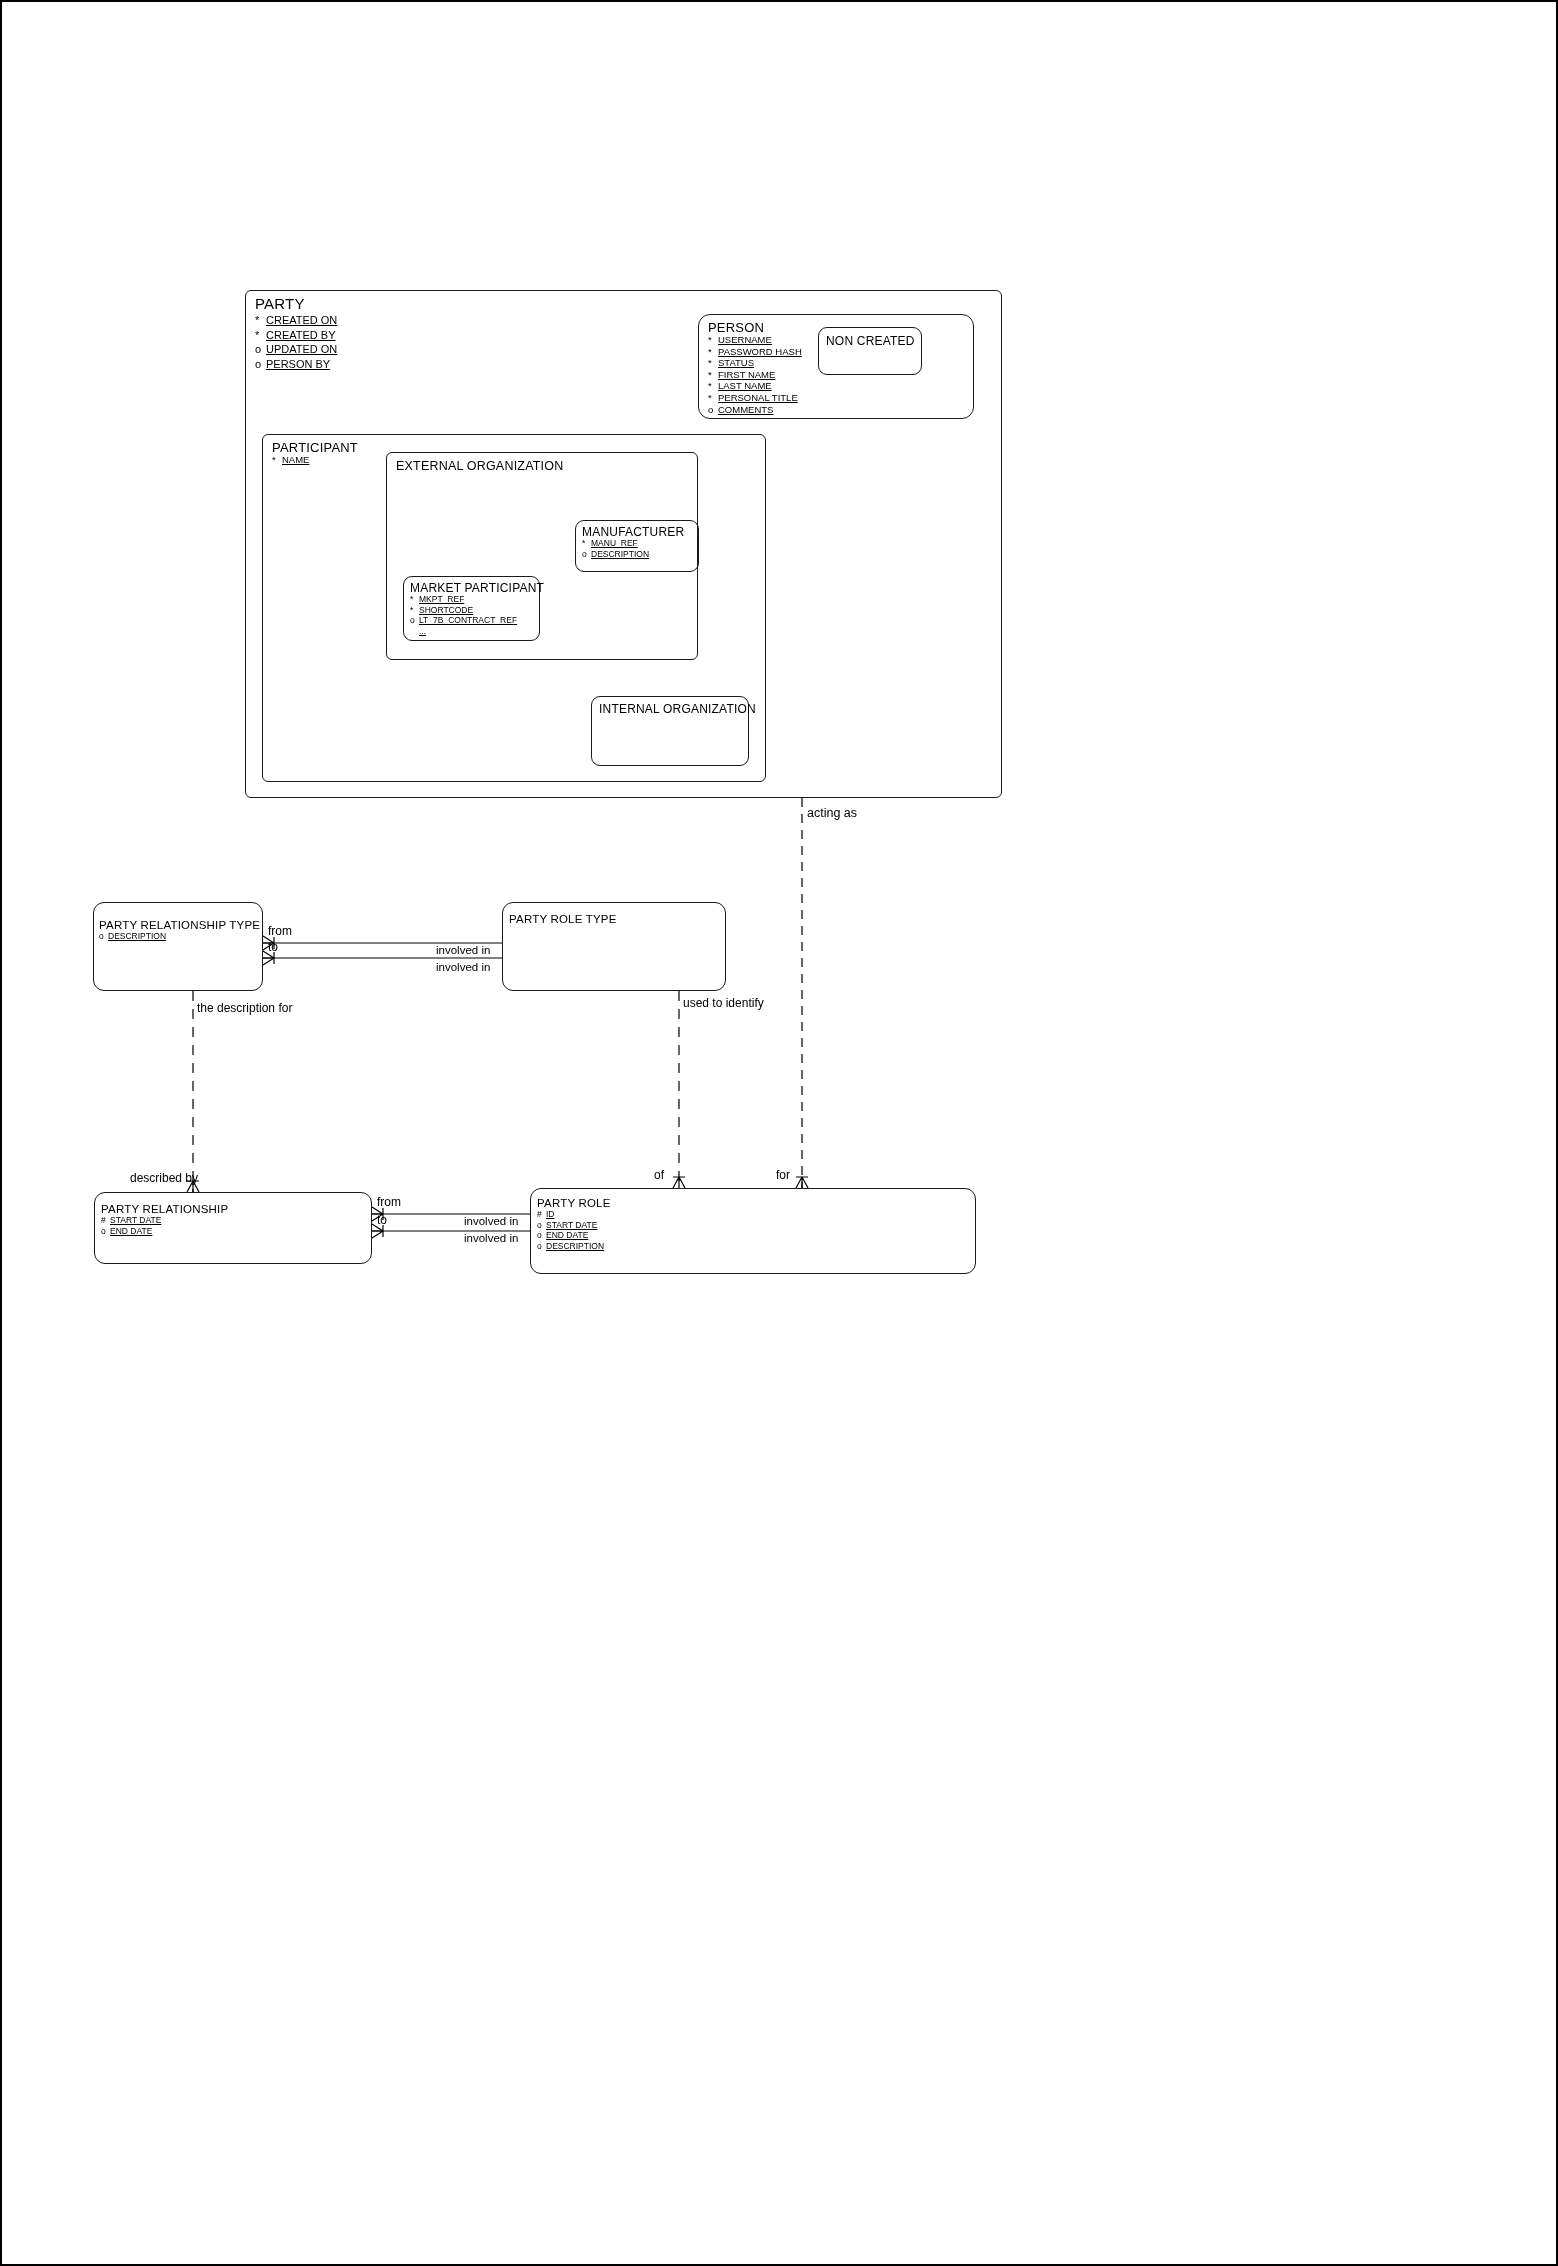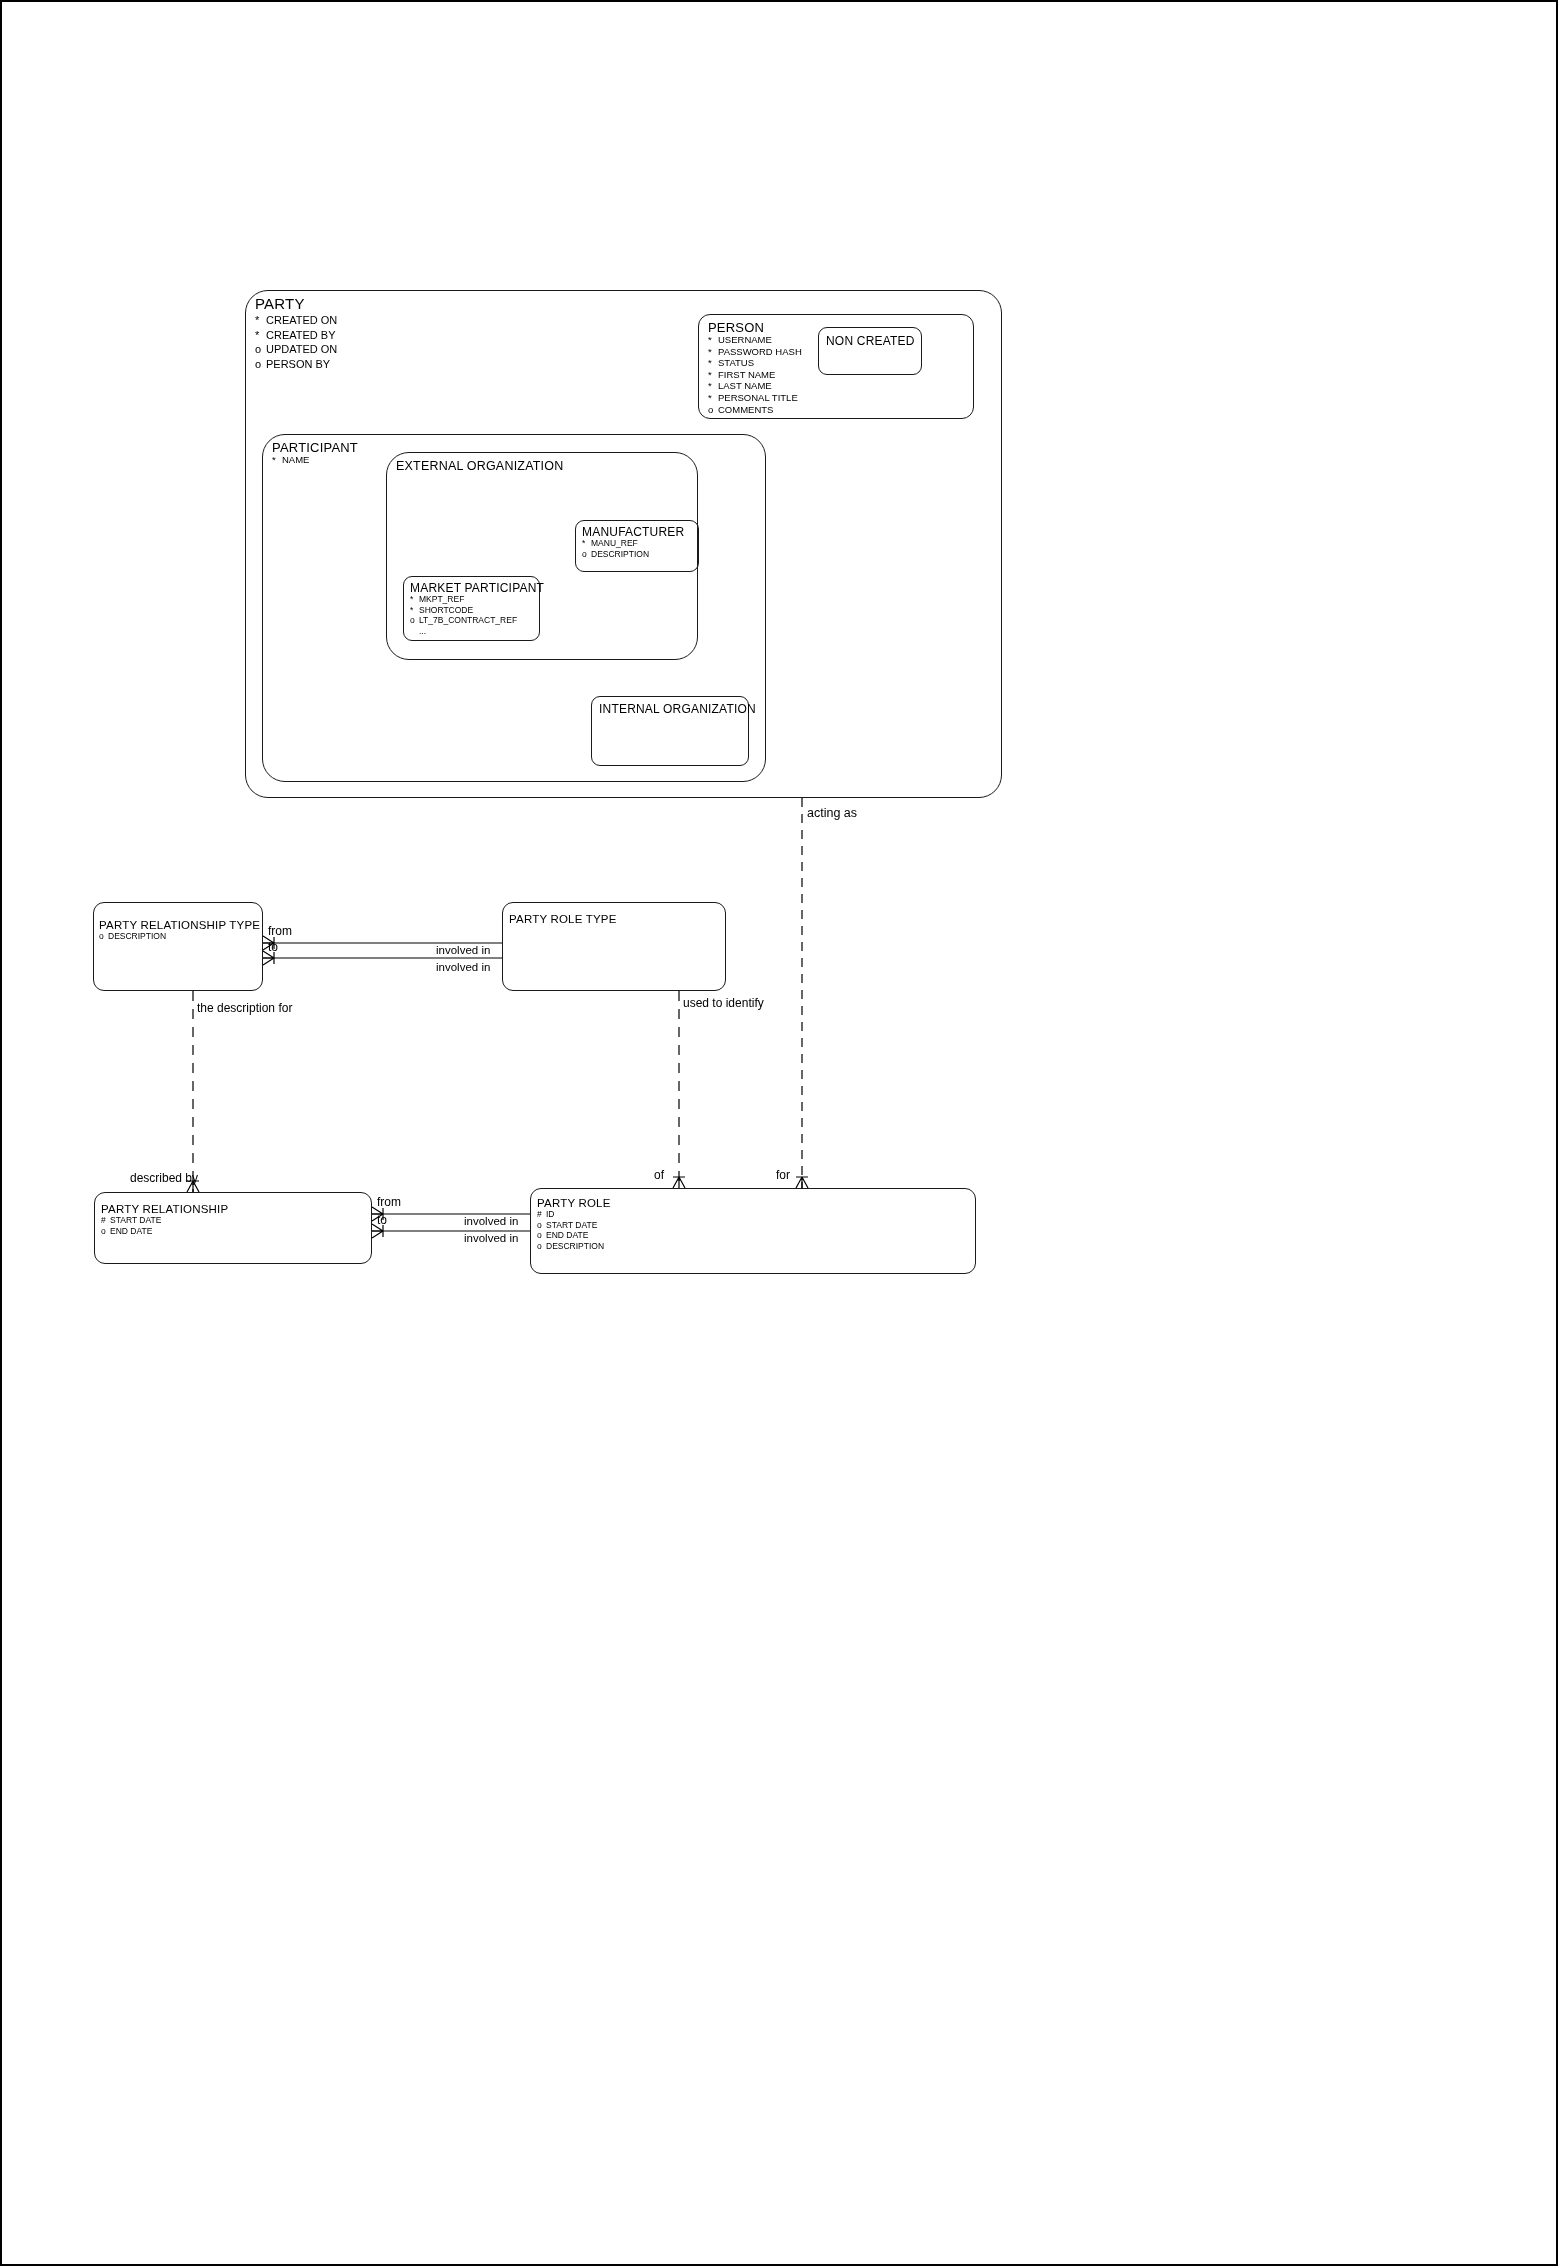--- a/index.html
+++ b/index.html
@@ -16,21 +16,21 @@
     height: 2266px;
     background: #ffffff;
     box-sizing: border-box;
     border: 2px solid #000000;
     overflow: hidden;
   }
   .ent {
     position: absolute;
     box-sizing: border-box;
     border: 1px solid #1a1a1a;
-    border-radius: 23px;
+    border-radius: 6px;
     background: transparent;
   }
   .ent > .ent-title {
     position: absolute;
     left: 9px;
     top: 4px;
     font-size: 15px;
     line-height: 17px;
     letter-spacing: 0.2px;
     color: #000000;
@@ -41,20 +41,21 @@
     left: 9px;
     top: 22px;
     font-size: 11px;
     line-height: 14.6px;
     color: #000000;
     white-space: nowrap;
   }
   .attrs .attr {
     display: block;
     white-space: pre;
+    text-decoration: underline;
   }
   .attrs .mark {
     display: inline-block;
     width: 11px;
   }
   .lbl {
     position: absolute;
     font-size: 12.5px;
     line-height: 14px;
     color: #000000;

